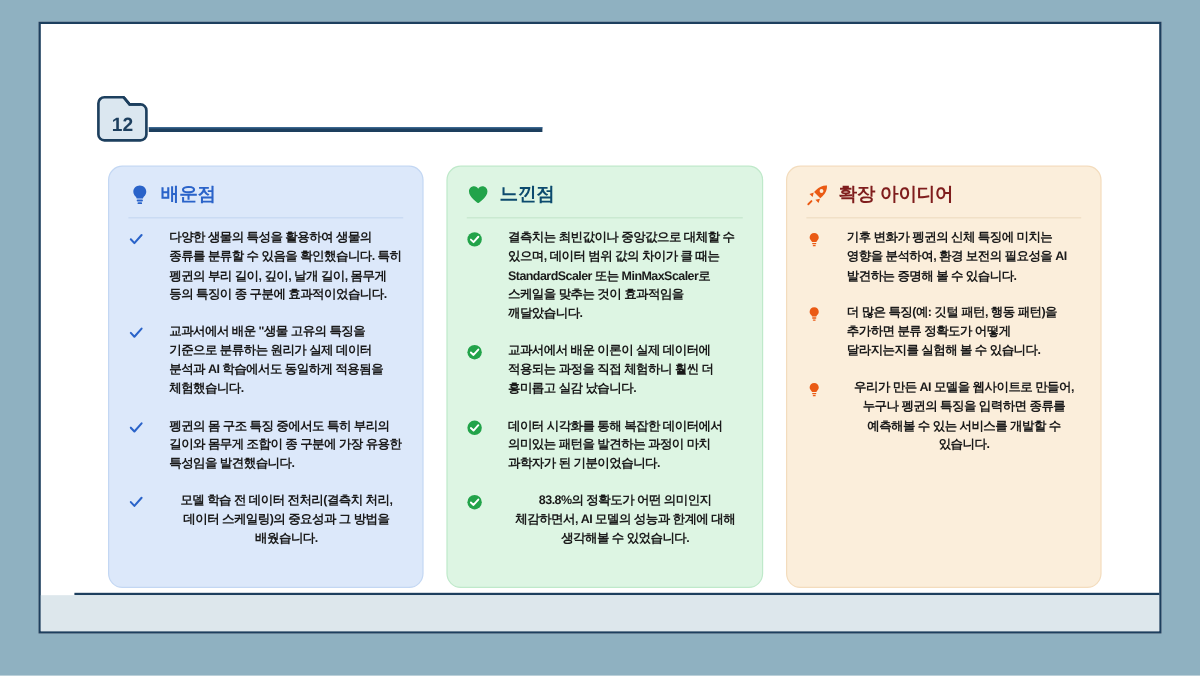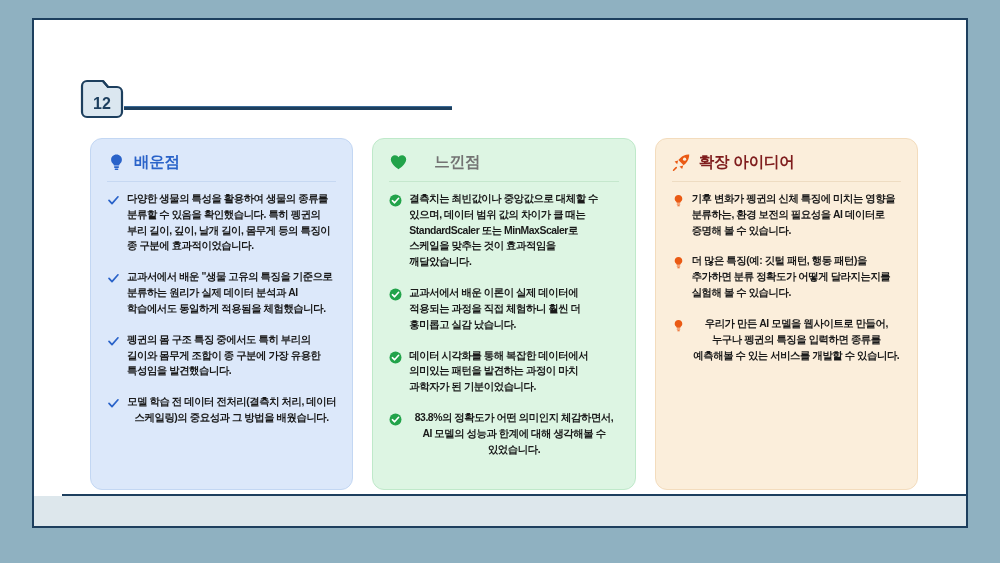--- a/index.html
+++ b/index.html
@@ -74,33 +74,33 @@
     gap: 8px;
     padding-bottom: 8px;
   }
   .card-head .hd-icon { flex: 0 0 auto; width: 19px; height: 19px; display:block; }
   .card-head .hd-title {
     font-size: 15.5px;
     font-weight: bold;
     letter-spacing: -0.2px;
   }
   .blue   .hd-title { color: #2a63c9; }
-  .green  .hd-title { color: #737373; margin-left: 18px; }
+  .green  .hd-title { color: #0c4a6e; }
   .orange .hd-title { color: #7f1d1d; }
 
   .card-div { height: 1px; margin: 0 0 9px 0; }
   .blue   .card-div { background: #c6d8f2; }
   .green  .card-div { background: #c5e7cd; }
   .orange .card-div { background: #eedcc2; }
 
   .bullets { list-style: none; margin: 0; padding: 0; }
   .bullet {
     display: flex;
     align-items: flex-start;
-    gap: 7px;
+    gap: 21px;
     margin-bottom: 15px;
   }
   .bullet:last-child { margin-bottom: 0; text-align: center; }
   .bullet .bl-icon { flex: 0 0 auto; width: 13px; height: 13px; margin-top: 2px; display:block; }
   .bullet .bl-text {
     font-size: 10.4px;
     line-height: 1.52;
     color: #1a1a1a;
     font-weight: bold;
     letter-spacing: -0.45px;
@@ -257,21 +257,21 @@
       <div class="card-div"></div>
       <ul class="bullets">
         <li class="bullet">
           <span class="bl-icon">
             <svg width="13" height="13" viewBox="0 0 13 13">
               <path d="M6.5 1.1 C4.3 1.1 2.7 2.7 2.7 4.7 C2.7 6.1 3.4 6.9 4 7.6 C4.4 8 4.6 8.3 4.7 8.7 H8.3 C8.4 8.3 8.6 8 9 7.6 C9.6 6.9 10.3 6.1 10.3 4.7 C10.3 2.7 8.7 1.1 6.5 1.1 Z" fill="#ea5a14"></path>
               <rect x="4.7" y="9.4" width="3.6" height="1.2" rx="0.6" fill="#ea5a14"></rect>
               <rect x="5.3" y="11.2" width="2.5" height="1.1" rx="0.55" fill="#ea5a14"></rect>
             </svg>
           </span>
-          <span class="bl-text">기후 변화가 펭귄의 신체 특징에 미치는 영향을 분류하는, 환경 보전의 필요성을 AI 데이터로 증명해 볼 수 있습니다.</span>
+          <span class="bl-text">기후 변화가 펭귄의 신체 특징에 미치는 영향을 분석하여, 환경 보전의 필요성을 AI 발견하는 증명해 볼 수 있습니다.</span>
         </li>
         <li class="bullet">
           <span class="bl-icon">
             <svg width="13" height="13" viewBox="0 0 13 13">
               <path d="M6.5 1.1 C4.3 1.1 2.7 2.7 2.7 4.7 C2.7 6.1 3.4 6.9 4 7.6 C4.4 8 4.6 8.3 4.7 8.7 H8.3 C8.4 8.3 8.6 8 9 7.6 C9.6 6.9 10.3 6.1 10.3 4.7 C10.3 2.7 8.7 1.1 6.5 1.1 Z" fill="#ea5a14"></path>
               <rect x="4.7" y="9.4" width="3.6" height="1.2" rx="0.6" fill="#ea5a14"></rect>
               <rect x="5.3" y="11.2" width="2.5" height="1.1" rx="0.55" fill="#ea5a14"></rect>
             </svg>
           </span>
           <span class="bl-text">더 많은 특징(예: 깃털 패턴, 행동 패턴)을 추가하면 분류 정확도가 어떻게 달라지는지를 실험해 볼 수 있습니다.</span>

